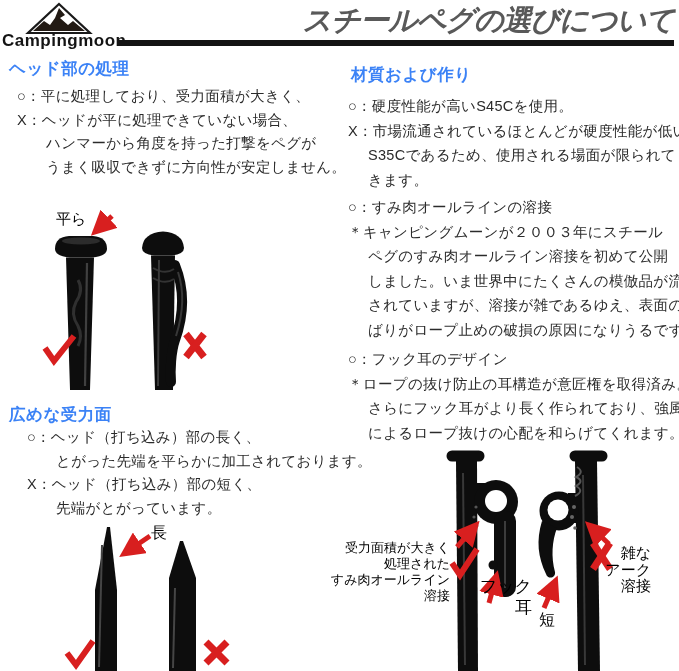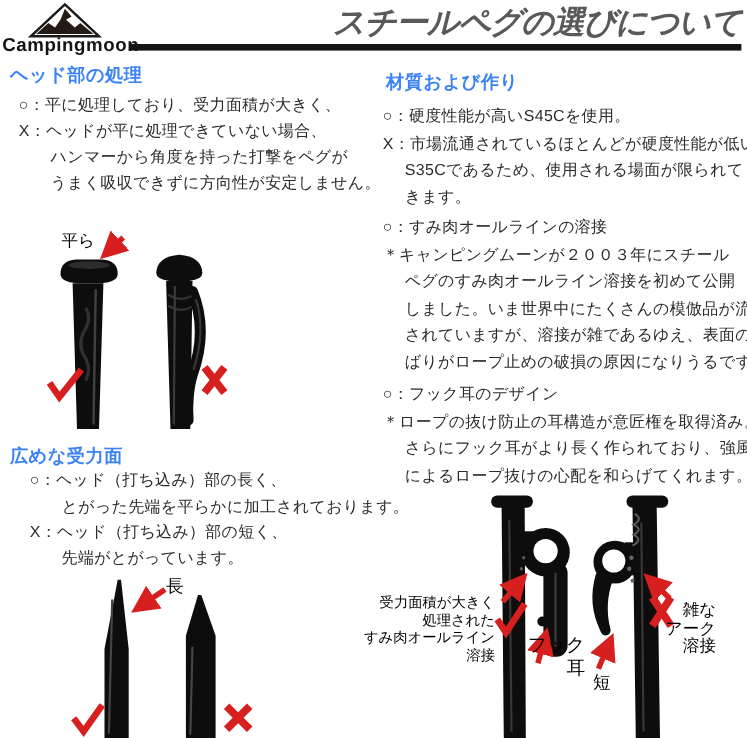--- a/index.html
+++ b/index.html
@@ -22,21 +22,21 @@
   .tb-right .ind{padding-left:20px;}
   .g2{margin-top:3px;}
   .g3{margin-top:5px;}
   
   .fig-label{color:#000000;white-space:nowrap;}
   .flat-label{left:56px;top:210px;font-size:15px;}
   .long-label{left:151px;top:523px;font-size:16px;}
   .weld-label{left:324px;top:540px;width:126px;text-align:right;font-size:13px;line-height:16px;}
   .hook-label{left:477px;top:576px;width:55px;text-align:right;font-size:17px;line-height:21px;}
   .short-label{left:539px;top:610px;font-size:16px;}
-  .arc-label{left:597px;top:547px;width:54px;text-align:right;font-size:15px;line-height:16.5px;}
+  .arc-label{left:597px;top:547px;width:54px;text-align:right;font-size:15px;line-height:16.5px;font-family:Liberation Mono, monospace;}
   svg{display:block;}
 </style>
 </head>
 <body>
 
 <svg class="abs" style="left:6px;top:2px;" width="112" height="34" viewBox="0 0 112 34">
   <path d="M53,2 L84,31 L22,31 Z" fill="#ffffff" stroke="#1a1a1a" stroke-width="2.2"></path>
   <path d="M53,6 L59,13 L54,16 L62,23 L67,19 L79,29 L27,29 L38,19 L44,23 L49,16 Z" fill="#221a14"></path>
 </svg>
 <div class="abs brand-text">Campingmoon</div>

